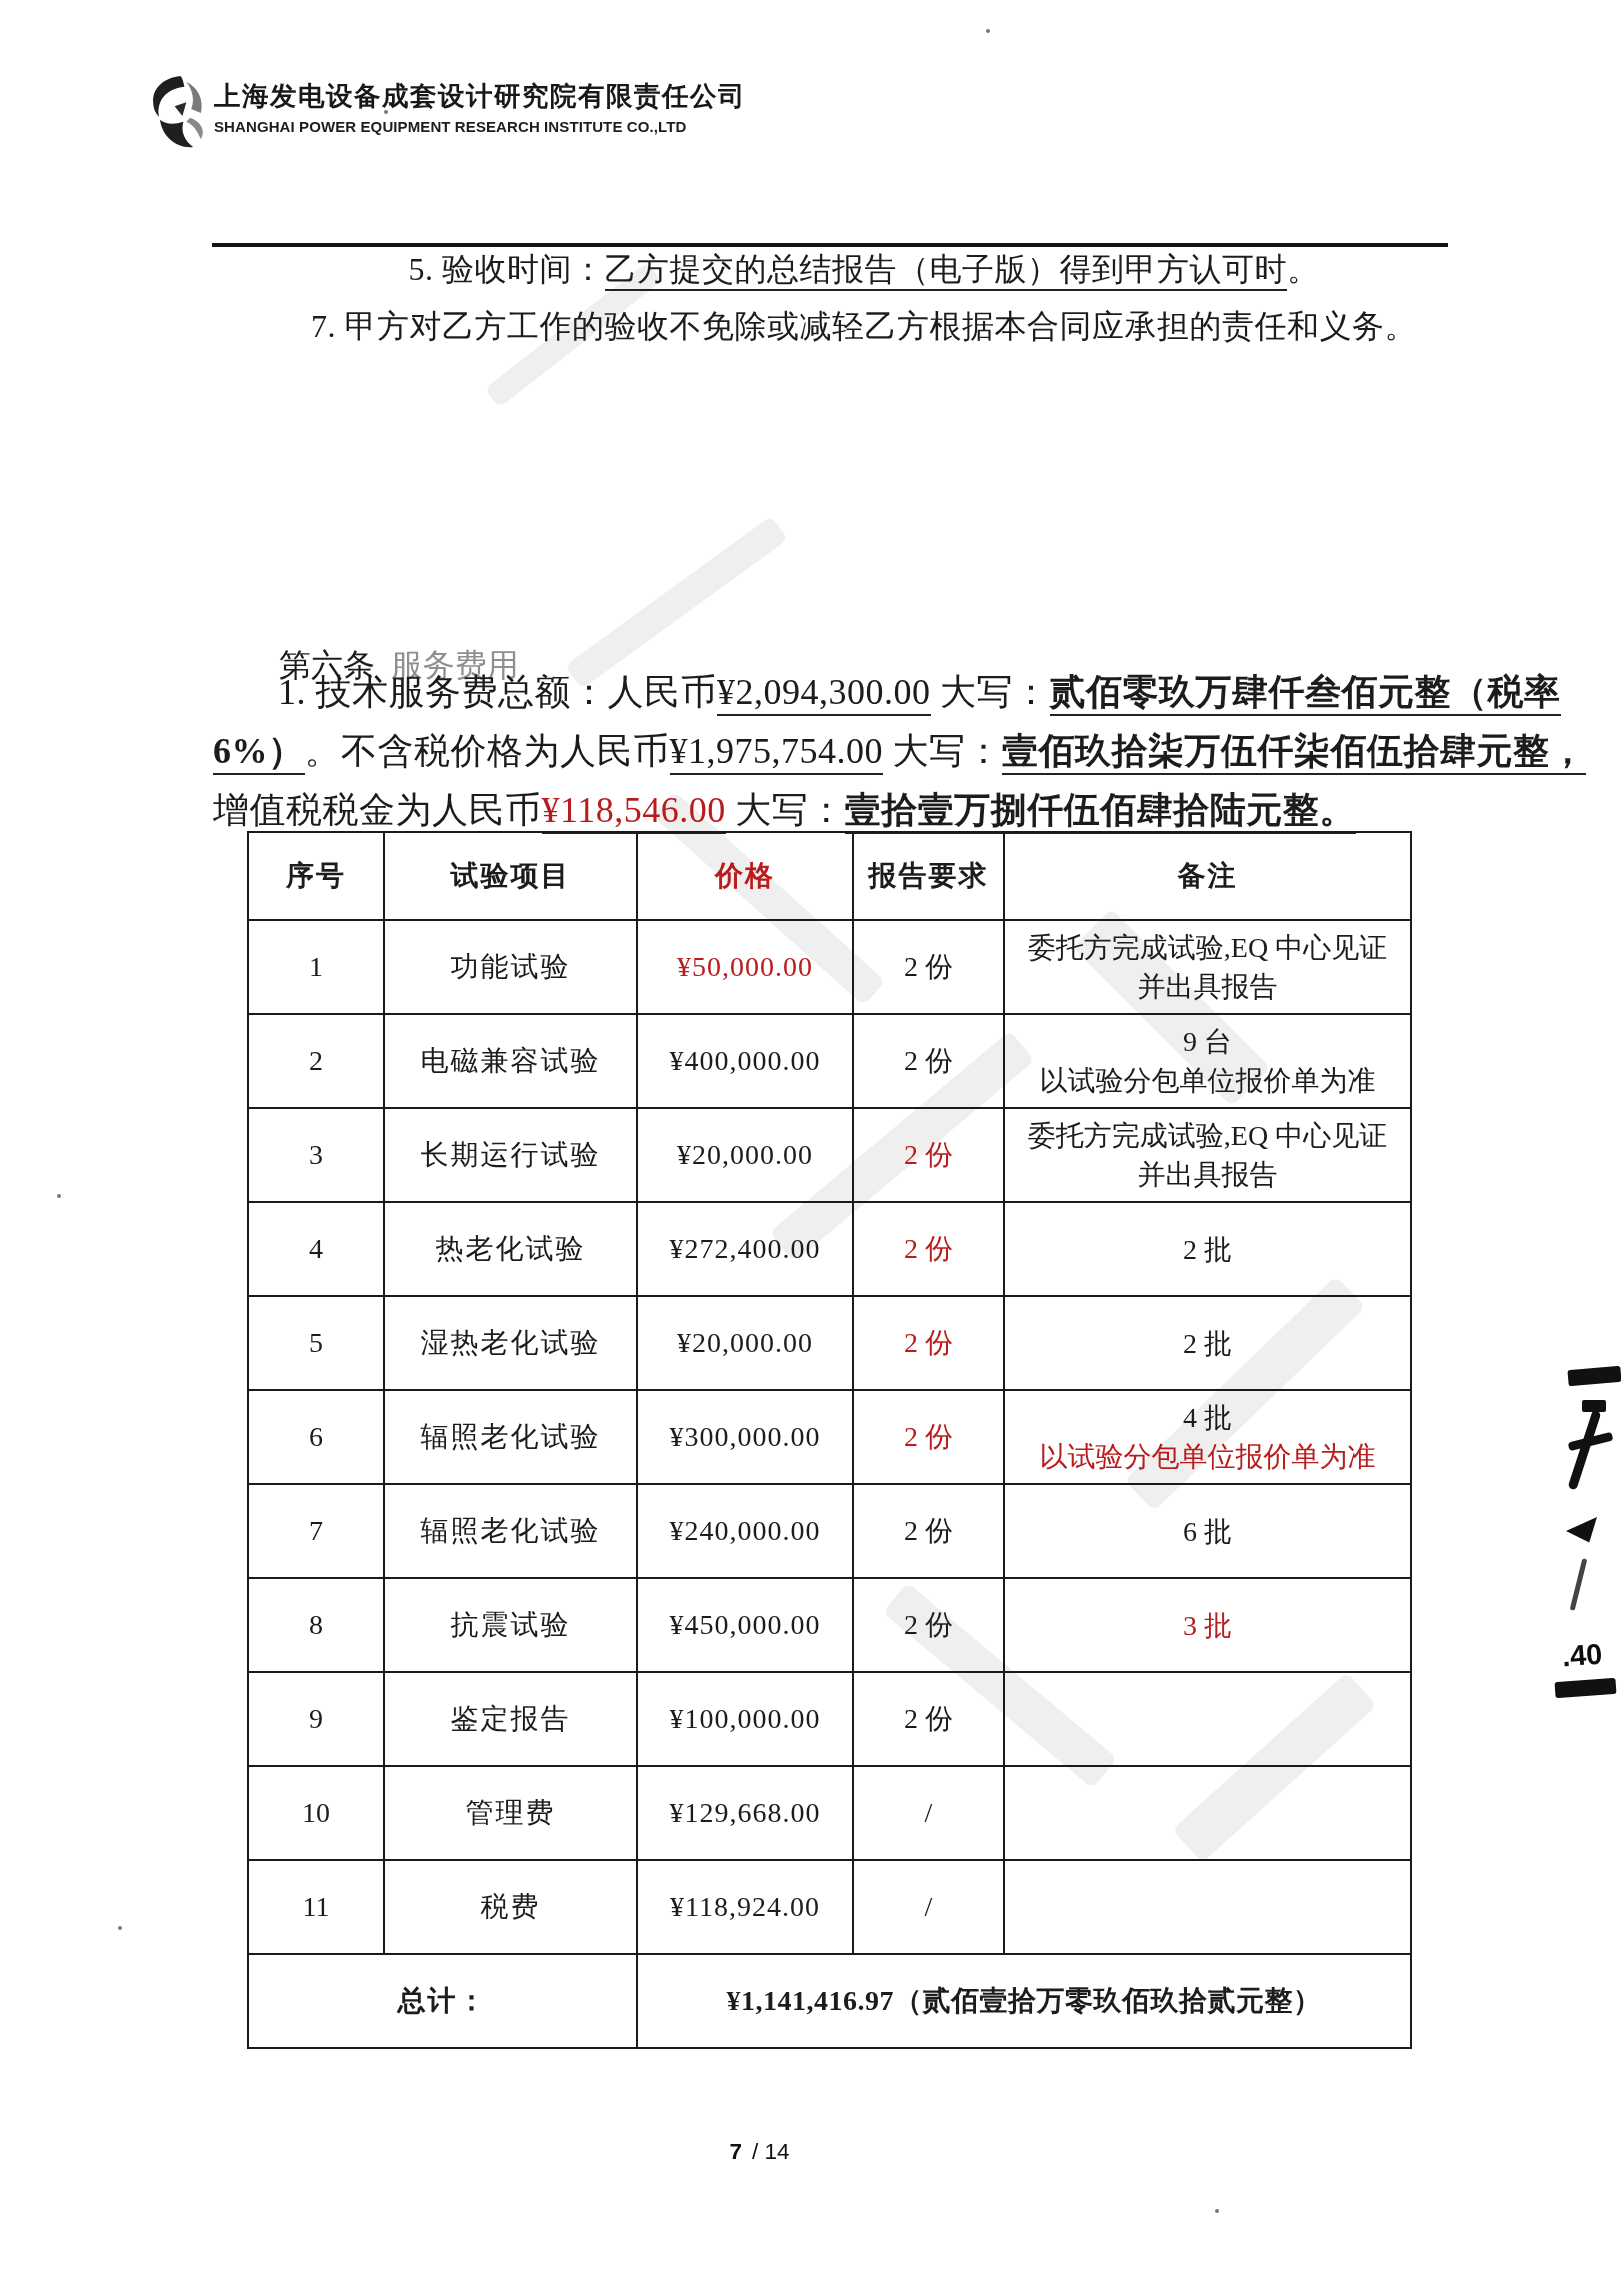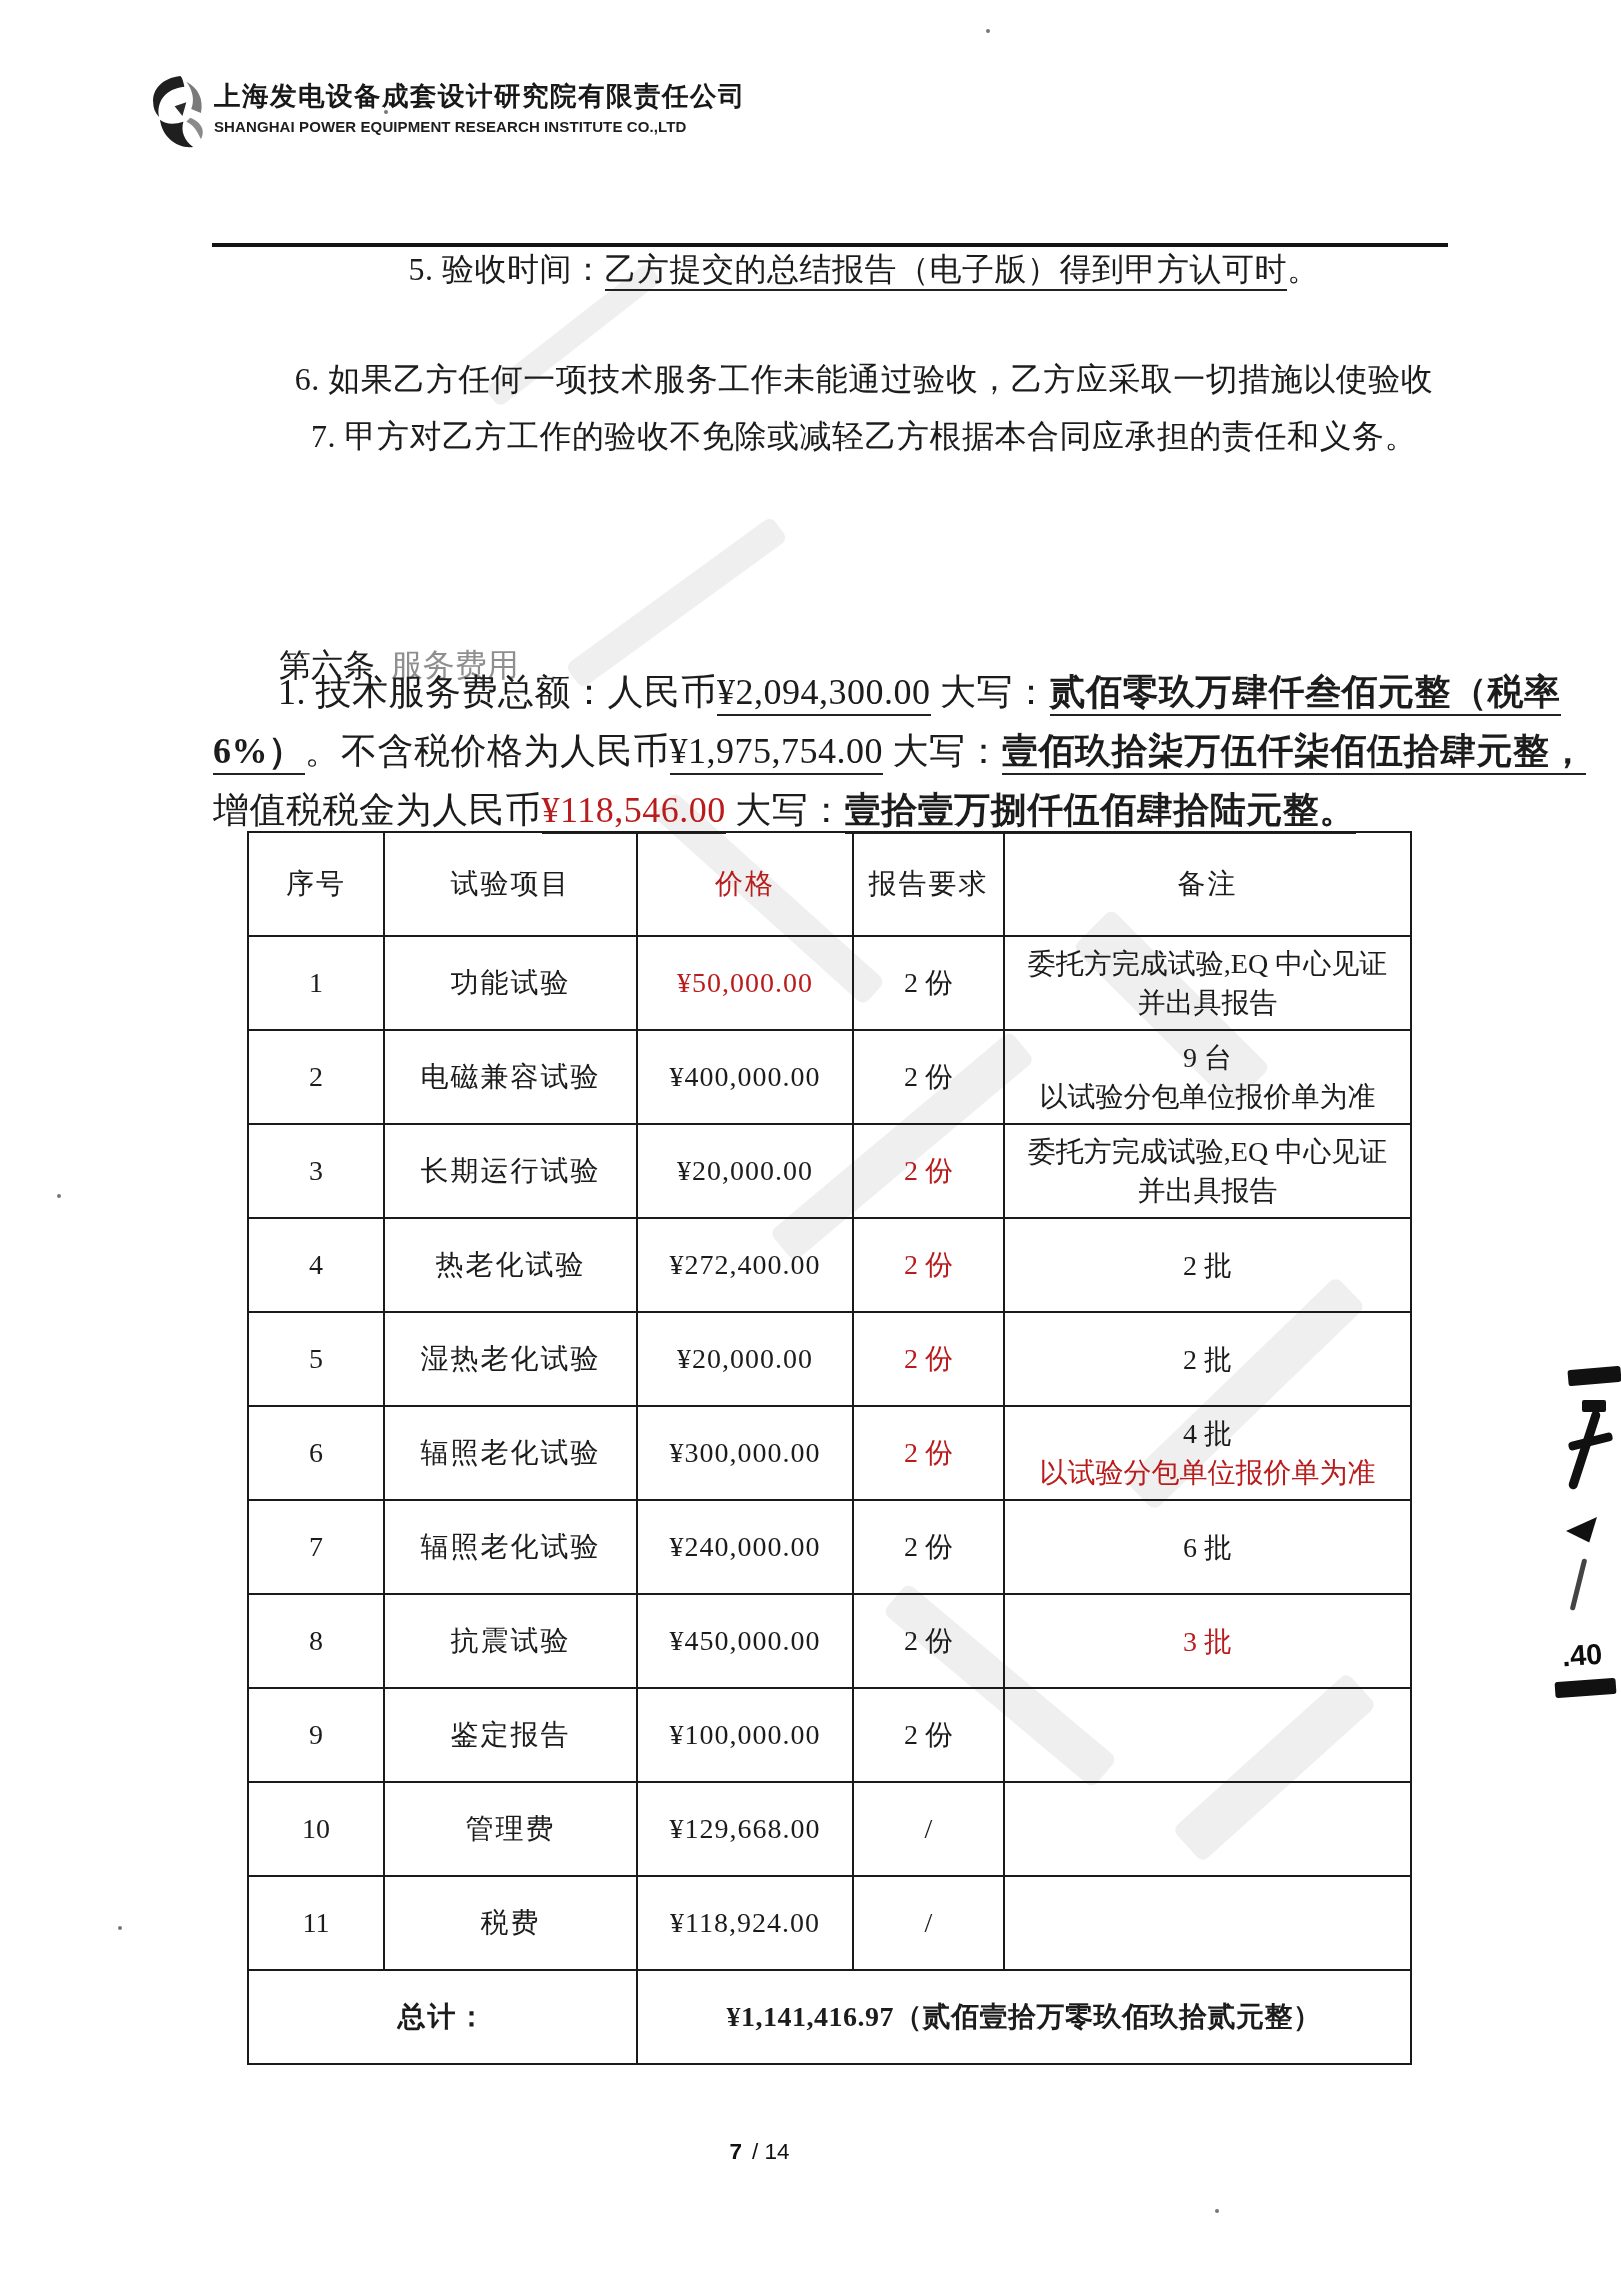--- a/index.html
+++ b/index.html
@@ -33,21 +33,21 @@
   .heading { position:absolute; left:279px; top:632px; font-size:32px; font-weight:normal; white-space:nowrap;margin-top:12px; }
   .heading .htitle { color:#8f8f8f; margin-left:15.7px; }
 
   
   .price-table { position:absolute; left:247px; top:831px; width:1162px;
                  border-collapse:collapse; table-layout:fixed; border:2.9px solid #161616; }
   .price-table td, .price-table th {
     border:2px solid #1a1a1a; border-top-width:2.9px; border-bottom-width:2.9px;
     text-align:center; vertical-align:middle; font-size:28px; padding:2px 5.9px;
   }
-  .price-table th { font-weight:normal; height:104px; letter-spacing:2px; }
+  .price-table th { font-weight:bold; height:88px; letter-spacing:2px; }
   .price-table tbody td { height:94px; }
   .c-item { letter-spacing:2px; }
   .c-price { letter-spacing:1px; }
   .c-note div { line-height:39px; }
   .total-row td { height:100px; }
   .total-label { font-weight:bold; font-size:29px; letter-spacing:2px; }
   .total-value { font-weight:bold; font-size:29px; letter-spacing:0.5px; }
 
   
   .footer { position:absolute; left:-51px; top:2139px; width:1621px; text-align:center;
@@ -109,21 +109,20 @@
   <div class="wm w7"></div>
   <div class="wm w8"></div>
   <div class="speck" style="left:384px;top:110px;"></div>
   <div class="speck" style="left:57px;top:1194px;"></div>
   <div class="speck" style="left:118px;top:1926px;"></div>
   <div class="speck" style="left:1215px;top:2209px;"></div>
   <div class="speck" style="left:986px;top:29px;"></div>
 
   <div class="bodytext">
       <div class="tline indent"><span class="">5. 验收时间：</span><span class="u">乙方提交的总结报告（电子版）得到甲方认可时</span><span class="">。</span></div>
-      <div class="tline indent gap"><span class="">6. 如果乙方任何一项技术服务工作未能通过验收，乙方应采取一切措施以使验收</span></div>
       <div class="tline indent"><span class="">7. 甲方对乙方工作的验收不免除或减轻乙方根据本合同应承担的责任和义务。</span></div>
     </div>
 
   <div class="heading">
     <span class="hnum">第六条</span><span class="htitle">服务费用</span>
   </div>
 
   <div class="fee">
       <div class="tline indent"><span class="">1. 技术服务费总额：人民币</span><span class="u">¥2,094,300.00</span><span class=""> 大写：</span><span class="u b">贰佰零玖万肆仟叁佰元整（税率</span></div>
       <div class="tline"><span class="u b">6%）</span><span class="">。不含税价格为人民币</span><span class="u">¥1,975,754.00</span><span class=""> 大写：</span><span class="u b">壹佰玖拾柒万伍仟柒佰伍拾肆元整，</span></div>

